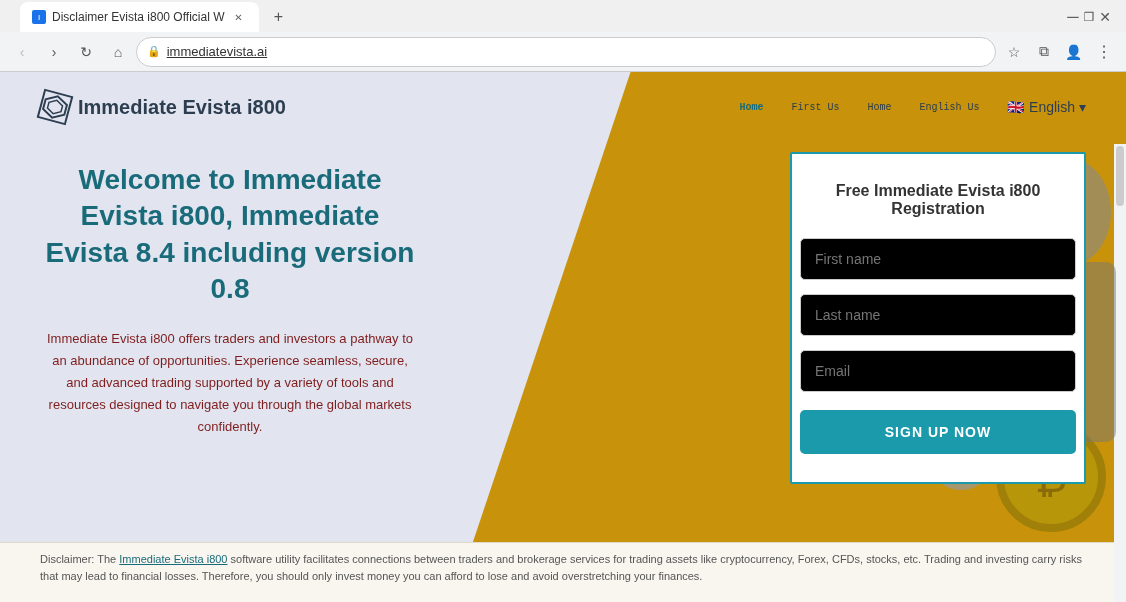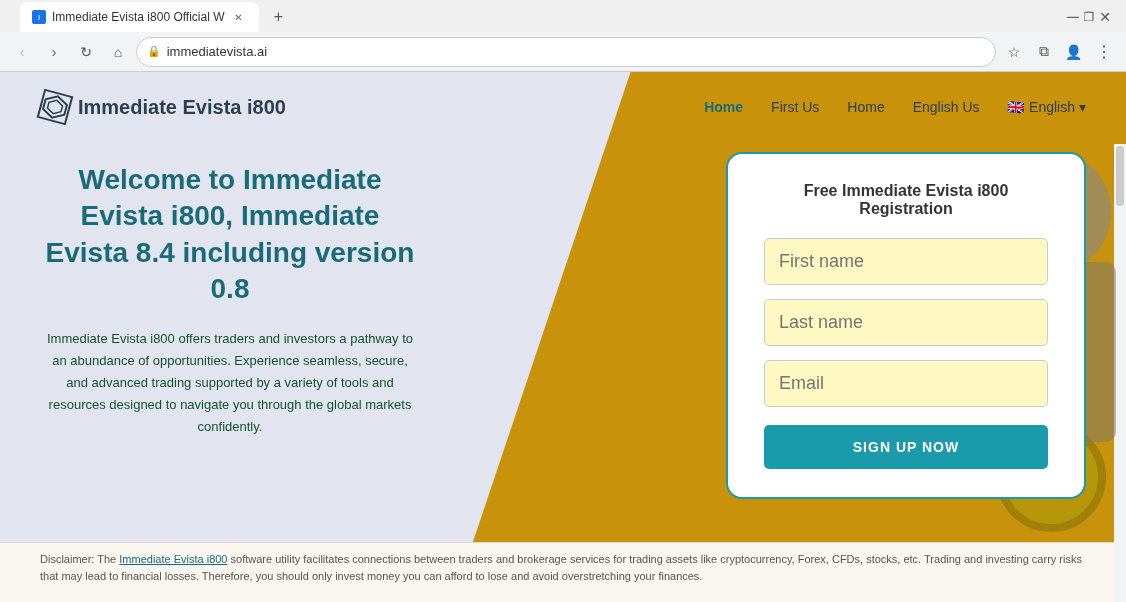--- a/index.html
+++ b/index.html
@@ -85,21 +85,21 @@
       border-radius: 20px;
       height: 30px;
       display: flex;
       align-items: center;
       padding: 0 10px;
       gap: 6px;
       font-size: 13px;
       color: #333;
     }
     .address-lock { font-size: 11px; color: #555; }
-    .address-text { flex: 1; }
+    .address-text { flex: 1; text-decoration: underline; }
     .toolbar-actions {
       display: flex;
       gap: 2px;
     }
 
     
     .scrollbar {
       position: absolute;
       right: 0;
       top: 72px;
@@ -152,24 +152,25 @@
       font-weight: bold;
       color: #2c3e50;
     }
     .nav-links {
       display: flex;
       align-items: center;
       gap: 28px;
       margin-left: auto;
     }
     .nav-link {
-      font-size: 14px;
+      font-size: 10px;
       color: #2c3e50;
       text-decoration: none;
       cursor: pointer;
+      font-family: Liberation Mono, monospace;
     }
     .nav-link.active { font-weight: bold; }
     .nav-lang {
       display: flex;
       align-items: center;
       gap: 4px;
       font-size: 14px;
       color: #2c3e50;
       cursor: pointer;
     }
@@ -201,47 +202,47 @@
 
     .hero-description {
       font-size: 14px;
       color: #444;
       text-align: center;
       line-height: 1.7;
     }
 
     
     .reg-form-container {
-      width: 360px;
+      width: 296px;
       flex-shrink: 0;
       background: #fff;
       border: 2px solid #1a9aaa;
-      border-radius: 16px;
-      padding: 28px 36px;
+      border-radius: 2px;
+      padding: 28px 8px;
       margin-top: 10px;
     }
     .reg-form-title {
       text-align: center;
       font-size: 16px;
       font-weight: bold;
       color: #333;
       margin-bottom: 20px;
     }
     .form-field {
       margin-bottom: 14px;
     }
     .form-input {
       width: 100%;
       padding: 12px 14px;
       border: 1px solid #ccc;
       border-radius: 5px;
-      font-size: 18px;
+      font-size: 14px;
       color: #888;
       outline: none;
-      background: #fef9c3;
+      background: #000000;
     }
 
     .signup-btn {
       width: 100%;
       padding: 14px;
       background: #1a9aaa;
       color: white;
       border: none;
       border-radius: 5px;
       font-size: 14px;
@@ -276,21 +277,21 @@
 
 <div>
 
   <div class="browser-titlebar">
 
     <div style="width:8px"></div>
     <div class="tab">
       <div class="tab-favicon">
         <span>I</span>
       </div>
-      <span class="tab-label">Immediate Evista i800 Official W</span>
+      <span class="tab-label">Disclaimer Evista i800 Official W</span>
       <div class="tab-close">✕</div>
     </div>
     <div class="new-tab-btn">+</div>
     <div style="flex:1"></div>
 
     <div class="window-controls">
       <div class="window-btn" style="font-size:16px;color:#555;">─</div>
       <div class="window-btn" style="font-size:12px;color:#555;">❐</div>
       <div class="window-btn" style="font-size:14px;color:#555;">✕</div>
     </div>
@@ -339,21 +340,21 @@
         <span>English</span>
         <span>▾</span>
       </div>
     </div>
   </div>
 
   <div class="hero-content" style="position:relative;z-index:5;display:flex;padding:0 40px;margin-top:0;">
 
     <div class="hero-text">
       <h1 class="hero-title" style="font-size:28px;font-weight:bold;color:#1a6b7a;text-align:center;line-height:1.3;margin-bottom:20px;max-width:380px;">Welcome to Immediate Evista i800, Immediate Evista 8.4 including version 0.8</h1>
-      <p class="hero-description" style="font-size:13px;color:#14532d;line-height:1.7;max-width:380px;">Immediate Evista i800 offers traders and investors a pathway to an abundance of opportunities. Experience seamless, secure, and advanced trading supported by a variety of tools and resources designed to navigate you through the global markets confidently.</p>
+      <p class="hero-description" style="font-size:13px;color:#7f1d1d;line-height:1.7;max-width:380px;">Immediate Evista i800 offers traders and investors a pathway to an abundance of opportunities. Experience seamless, secure, and advanced trading supported by a variety of tools and resources designed to navigate you through the global markets confidently.</p>
     </div>
 
     <div class="reg-form-container">
       <div class="reg-form-title">Free Immediate Evista i800 Registration</div>
       <div class="form-field">
         <input type="text" class="form-input" placeholder="First name" style="">
       </div>
       <div class="form-field">
         <input type="text" class="form-input" placeholder="Last name" style="">
       </div>

